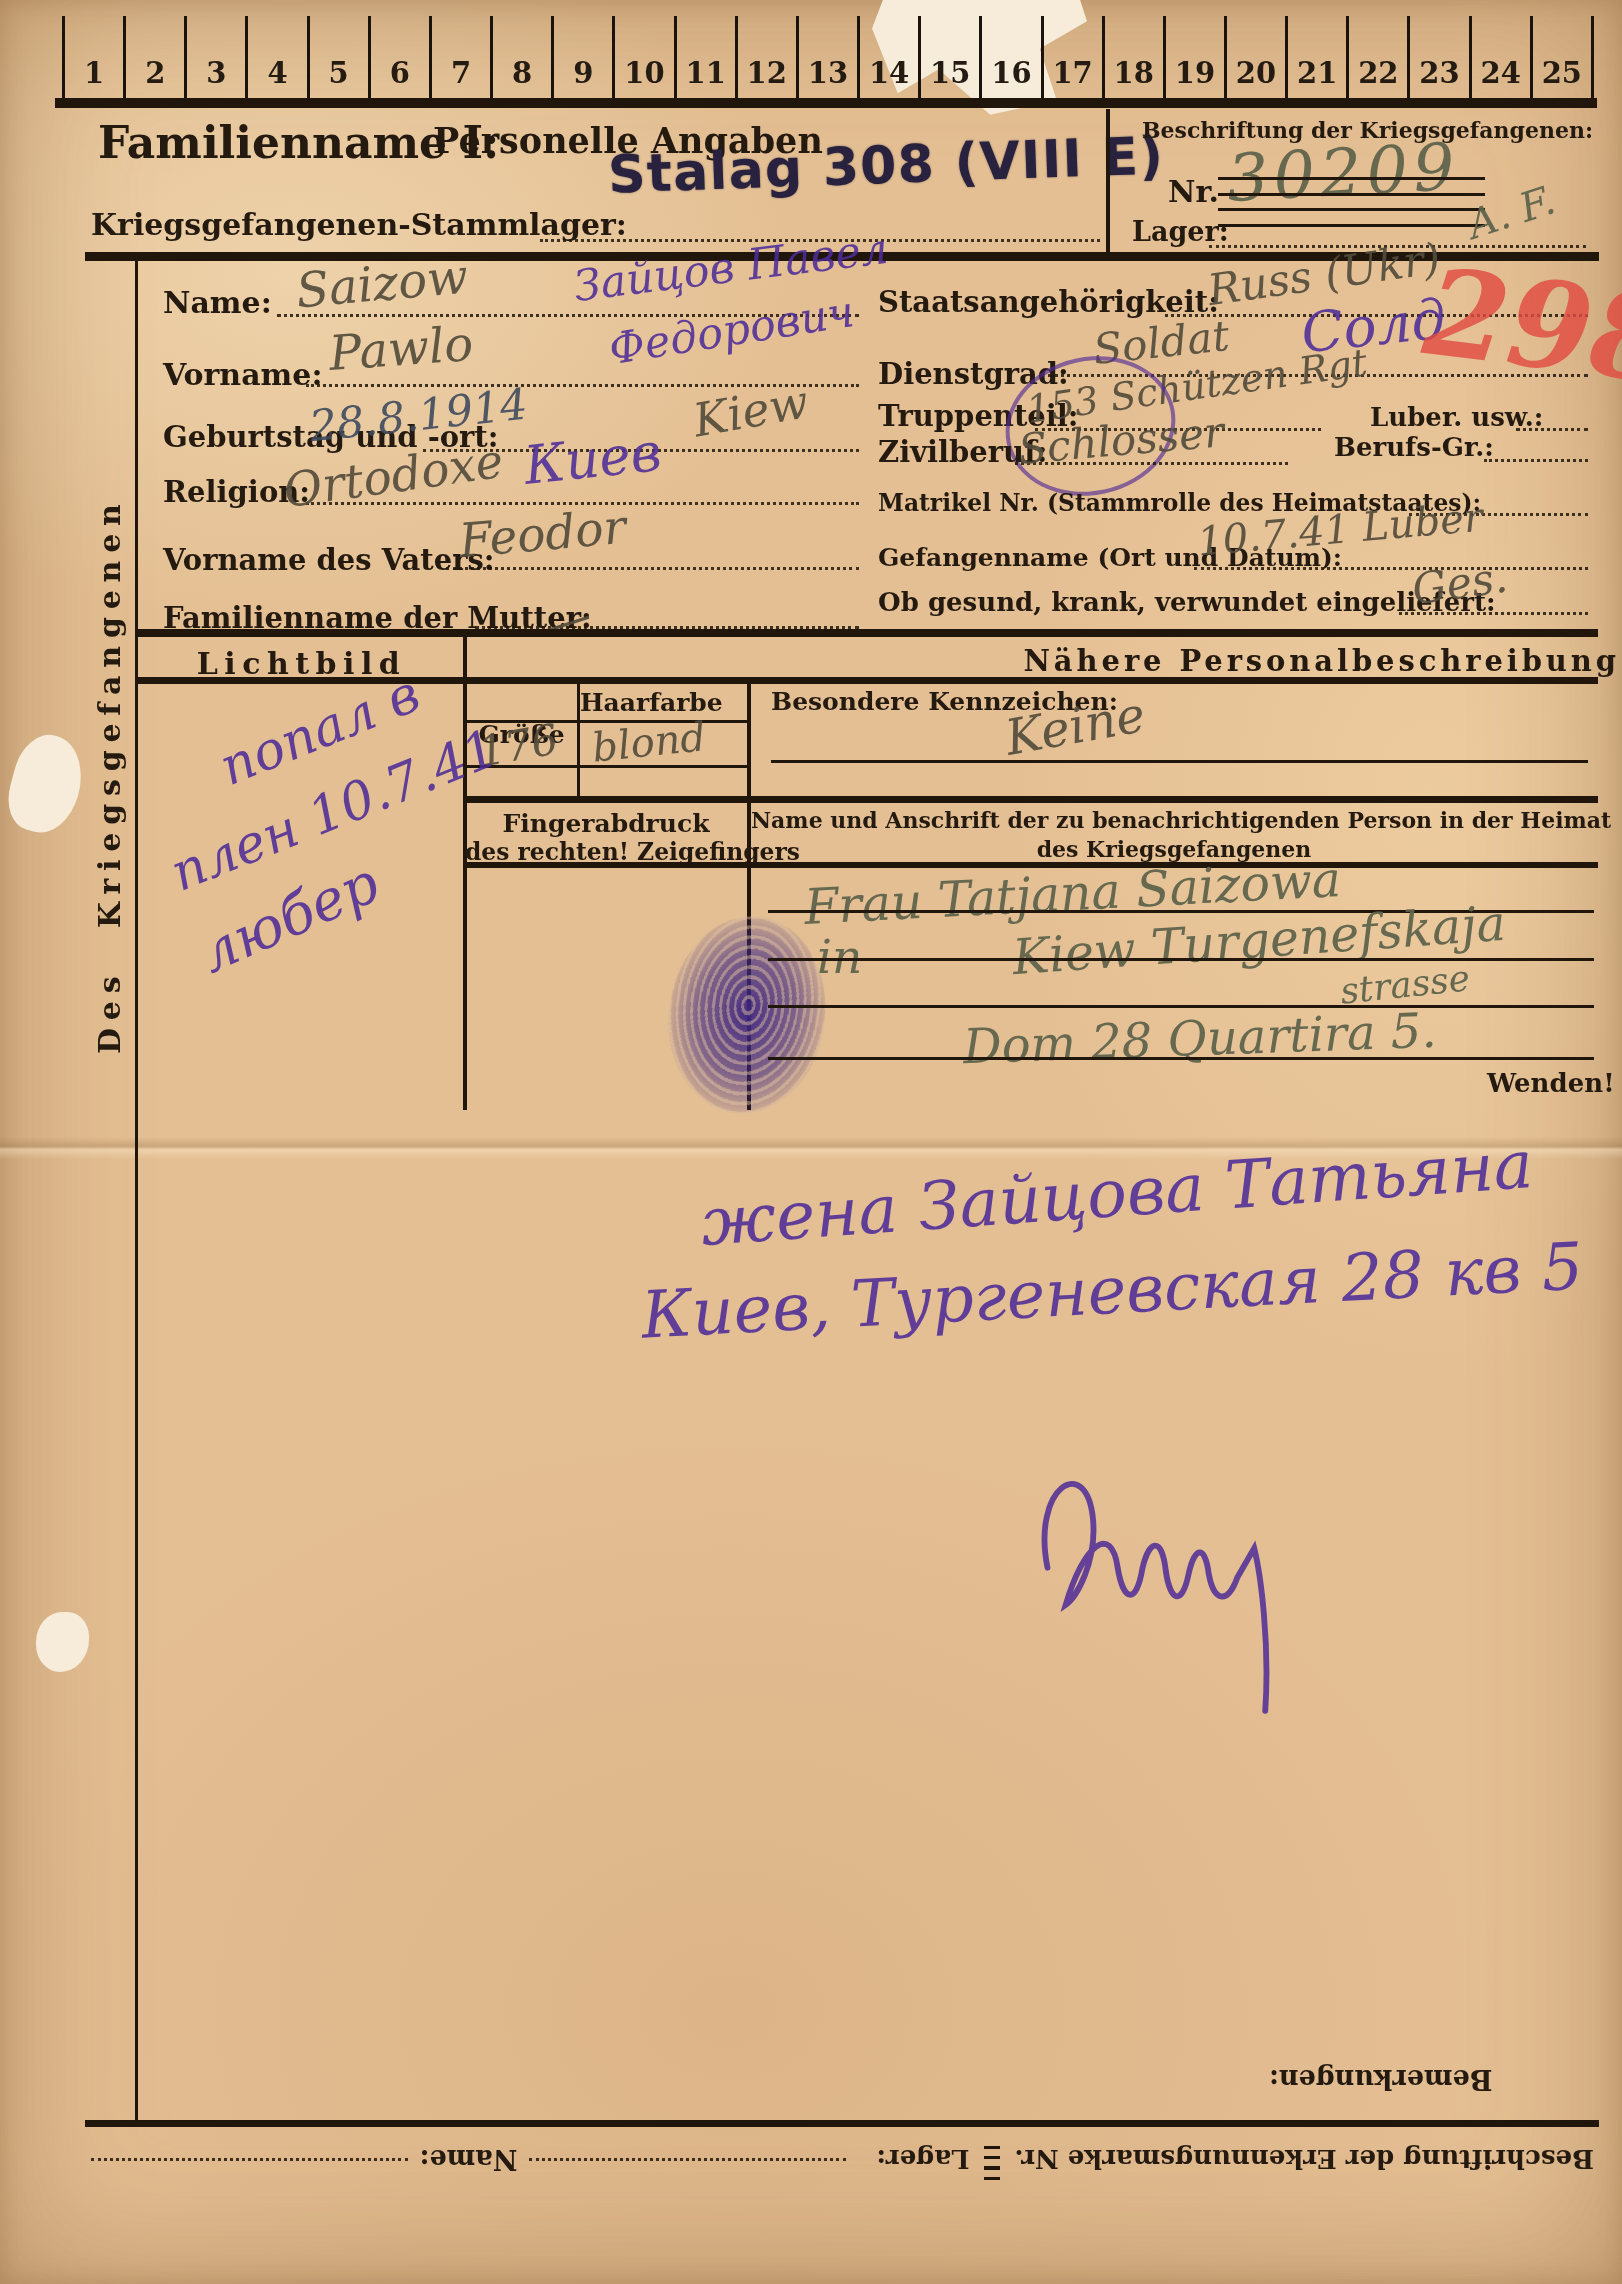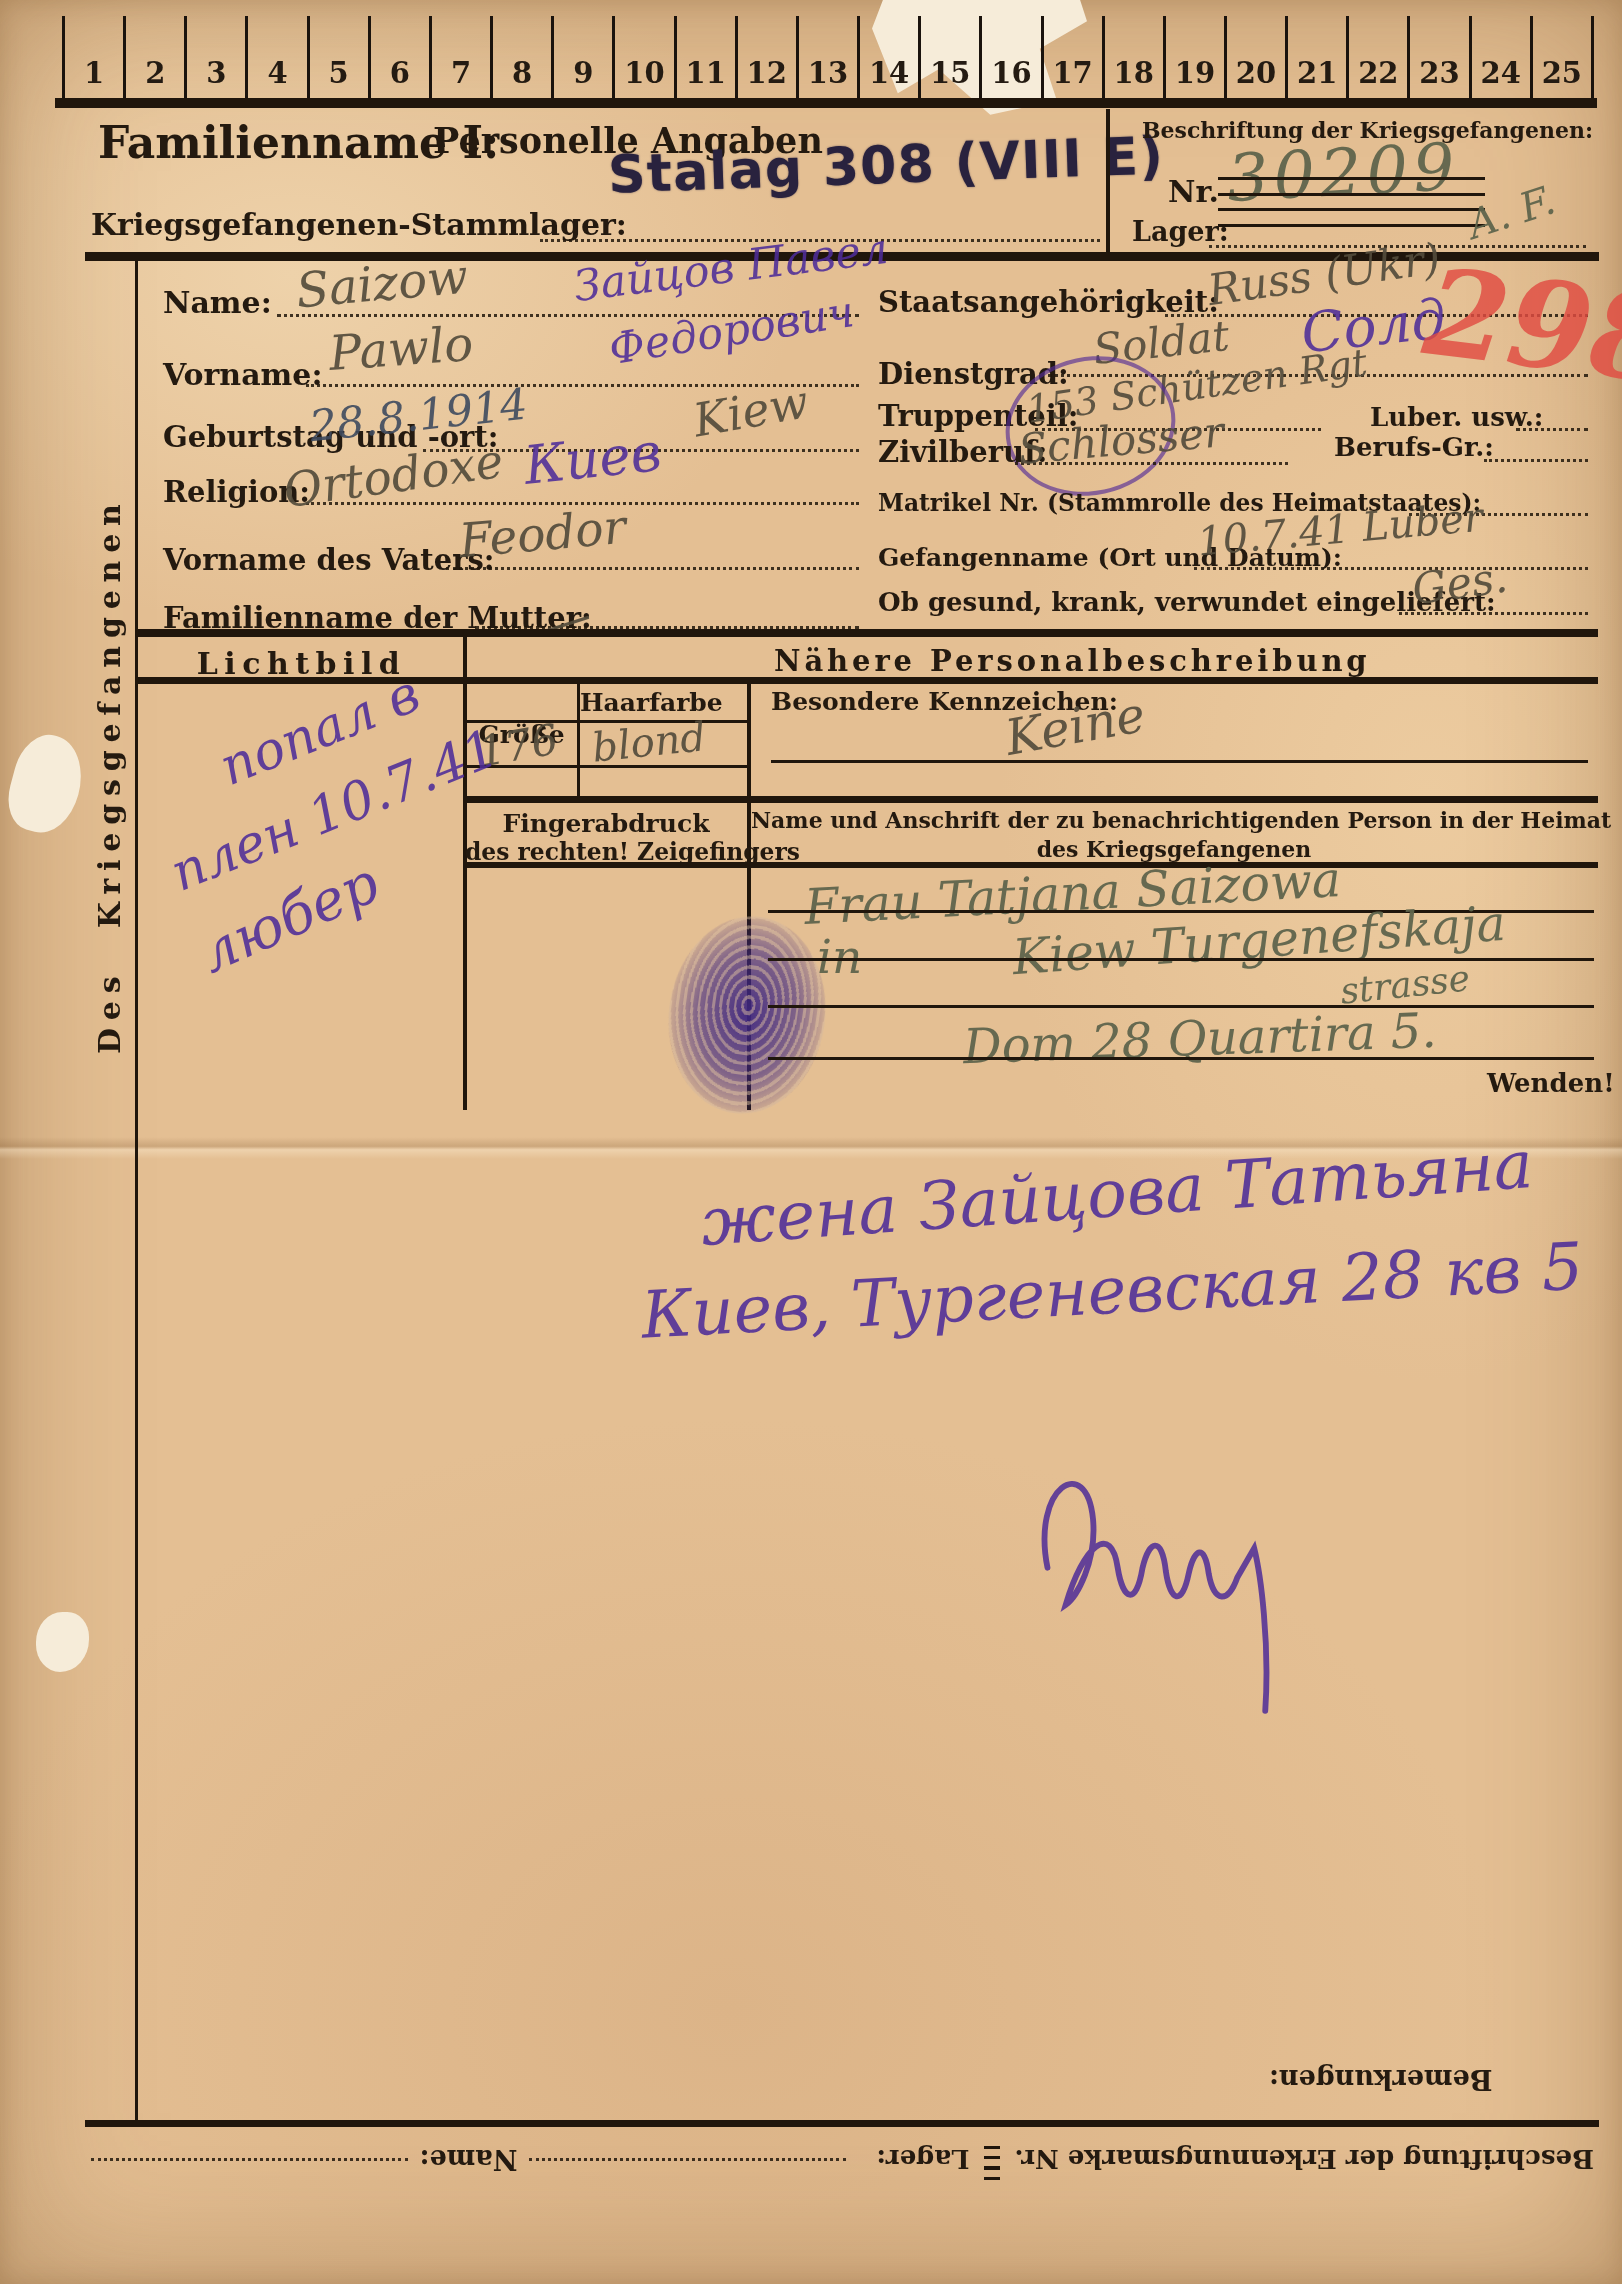--- a/index.html
+++ b/index.html
@@ -201,21 +201,21 @@
   <span class="abs print" style="left:878px;top:543px;font-size:25px;">Gefangenname (Ort und Datum):</span>
   <div class="abs dots" style="left:1194px;top:567px;width:394px;"></div>
   <span class="abs hw pencil" style="left:1197px;top:506px;font-size:40px;transform:rotate(-5deg);">10.7.41 Luber</span>
 
   <span class="abs print" style="left:878px;top:587px;font-size:26px;">Ob gesund, krank, verwundet eingeliefert:</span>
   <div class="abs dots" style="left:1399px;top:612px;width:189px;"></div>
   <span class="abs hw pencil" style="left:1412px;top:558px;font-size:43px;transform:rotate(-8deg);">Ges.</span>
 
   <div class="abs line" style="left:135px;top:629px;width:1463px;height:7.8px;"></div>
   <span class="abs print" style="left:137px;top:646px;width:329px;text-align:center;font-size:30px;letter-spacing:6.5px;">Lichtbild</span>
-  <span class="abs print" style="left:748px;top:644px;width:846px;text-align:left;padding-left:26px;font-size:29px;letter-spacing:3.9px;">Nähere Personalbeschreibung</span>
+  <span class="abs print" style="left:748px;top:644px;width:846px;text-align:right;padding-left:26px;font-size:29px;letter-spacing:3.9px;">Nähere Personalbeschreibung</span>
   <div class="abs line" style="left:135px;top:677px;width:1463px;height:6.5px;"></div>
 
   <div class="abs line" style="left:463px;top:636px;width:3.9px;height:474px;"></div>
   <div class="abs line" style="left:577px;top:683px;width:3.3px;height:116px;"></div>
   <div class="abs line" style="left:747px;top:683px;width:3.9px;height:427px;"></div>
 
   <span class="abs print" style="left:467px;top:720px;width:109px;text-align:center;font-size:25px;">Größe</span>
   <span class="abs print" style="left:580px;top:688px;width:142px;text-align:center;font-size:25px;">Haarfarbe</span>
   <div class="abs line" style="left:467px;top:720px;width:280px;height:3.3px;"></div>
   <span class="abs hw pencil" style="left:478px;top:721px;font-size:42px;transform:rotate(-10deg);">176</span>

